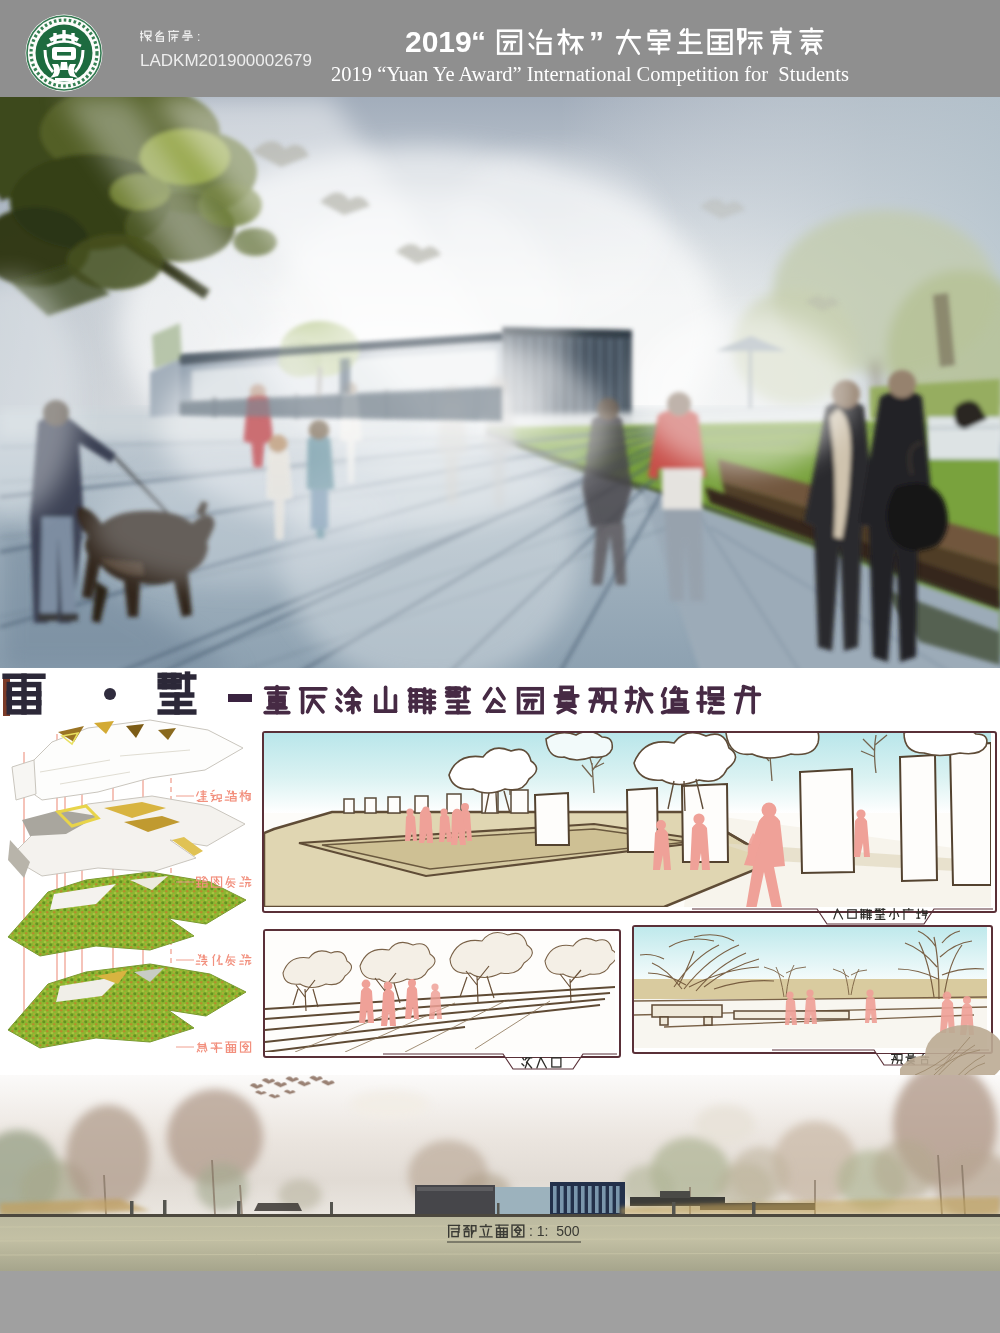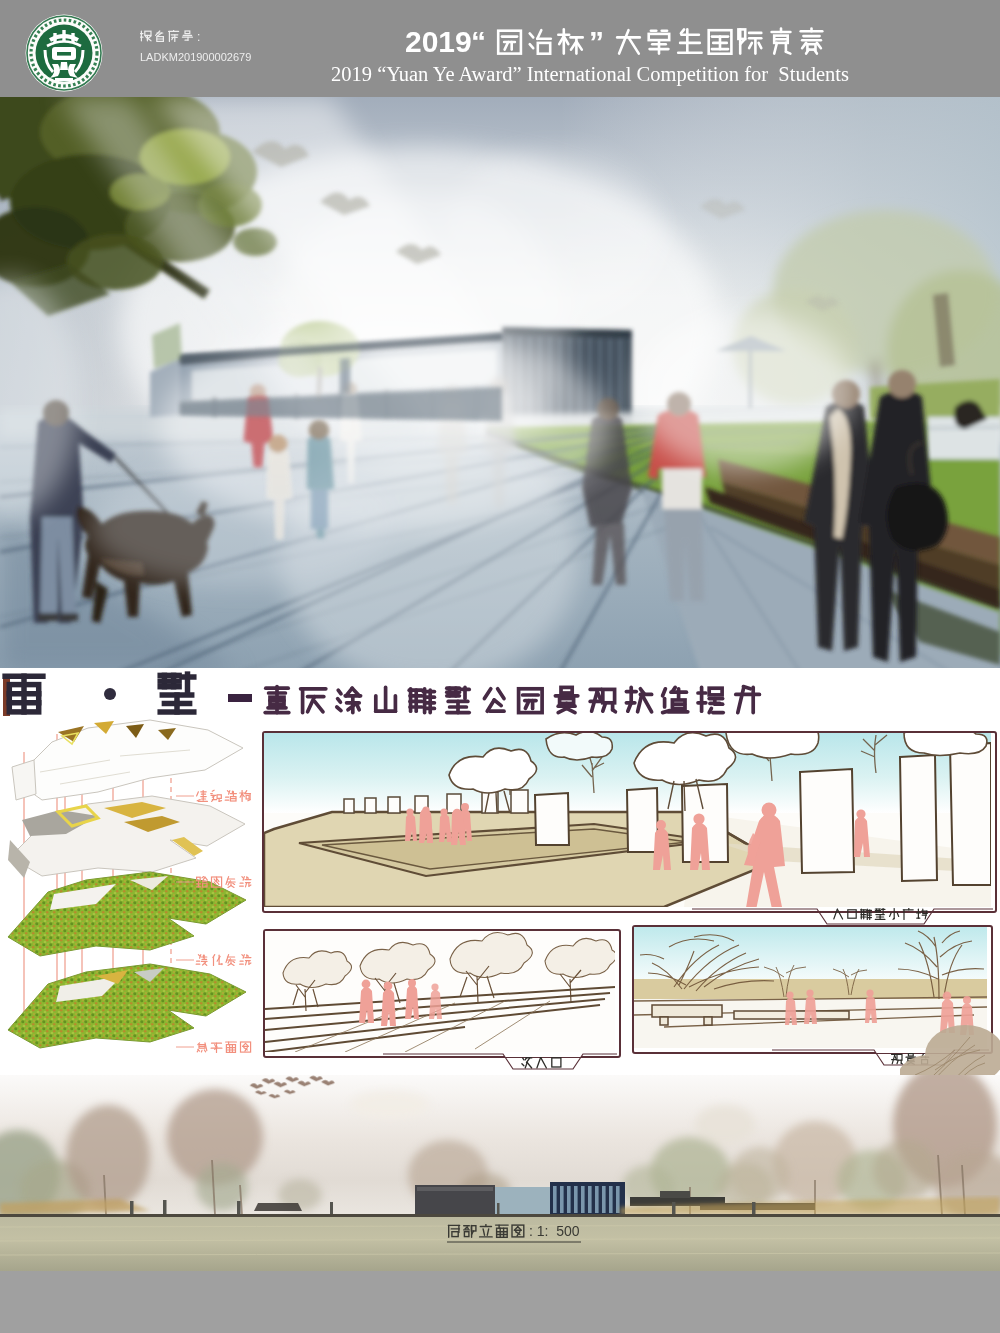--- a/index.html
+++ b/index.html
@@ -61,21 +61,21 @@
           <line x1="34.8" y1="4.8" x2="34.8" y2="11.4"></line>
           <line x1="33.0" y1="7.4" x2="31.8" y2="9.6"></line>
           <rect x="45.0" y="1.0" width="4.8" height="2.6" fill="none"></rect>
           <line x1="43.2" y1="5.4" x2="51.6" y2="5.4"></line>
           <line x1="42.4" y1="7.2" x2="52.4" y2="7.2"></line>
           <line x1="48.0" y1="7.2" x2="48.0" y2="10.2"></line>
           <line x1="45.0" y1="10.2" x2="48.0" y2="10.2"></line>
         </g>
         <text x="57" y="11" font-size="12" fill="#ededed" font-family="Liberation Sans">:</text>
       </svg></div>
-  <div class="abs" style="left:140px;top:51px;color:#ededed;font-size:11px;">LADKM201900002679</div>
+  <div class="abs" style="left:140px;top:51px;color:#ededed;font-size:17px;">LADKM201900002679</div>
   <div class="abs" style="left:405px;top:27px;"><svg width="430" height="32">
         <text x="0" y="25" font-size="30" font-weight="bold" fill="#ffffff" font-family="Liberation Sans">2019</text>
         <text x="66" y="25" font-size="30" font-weight="bold" fill="#ffffff" font-family="Liberation Sans">“</text>
         <g stroke="#ffffff" stroke-width="2.6" stroke-linecap="round" fill="none">
           <rect x="93.2" y="3.7" width="22.7" height="22.9" fill="none"></rect>
           <line x1="96.9" y1="9.6" x2="112.1" y2="9.6"></line>
           <line x1="99.1" y1="15.0" x2="109.9" y2="15.0"></line>
           <line x1="103.2" y1="15.0" x2="99.6" y2="22.6"></line>
           <line x1="106.7" y1="15.0" x2="106.7" y2="22.6"></line>
         </g>

